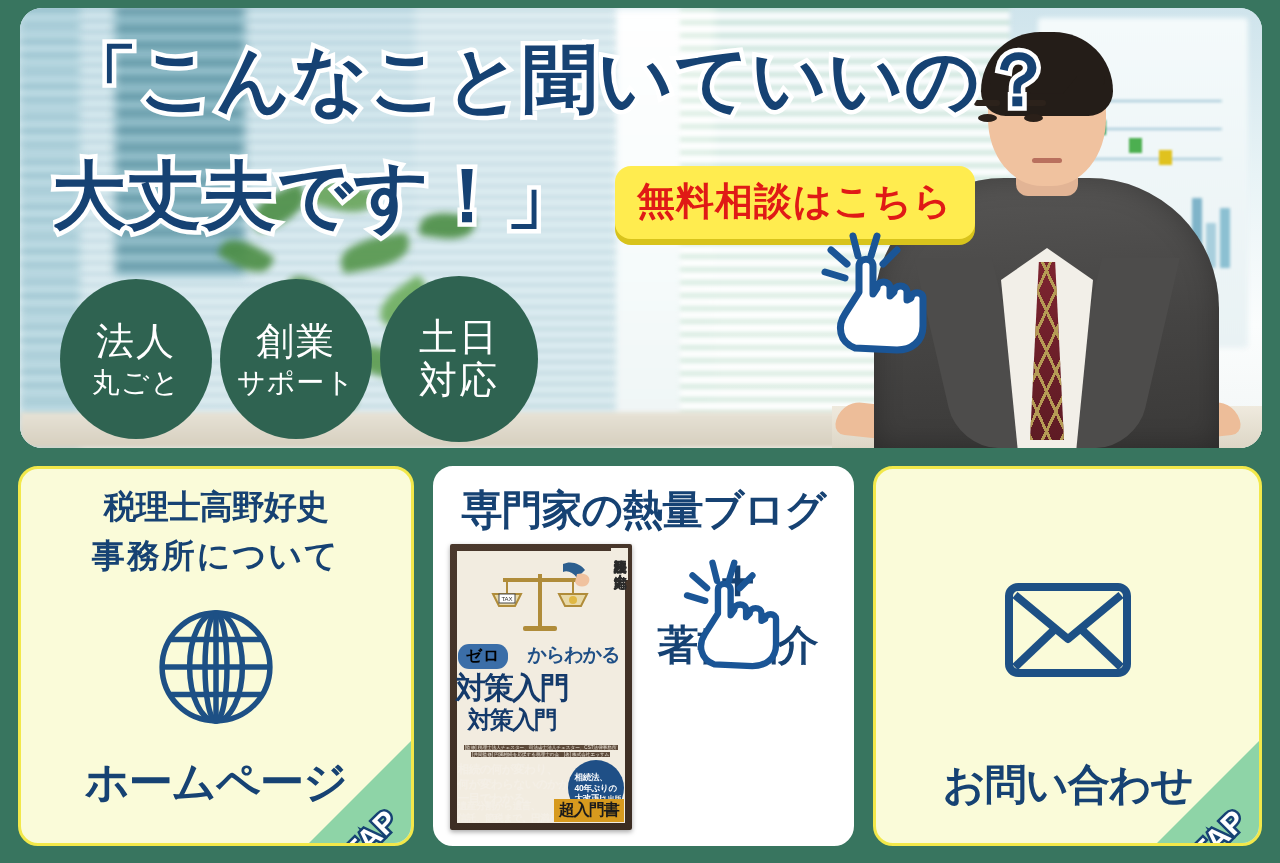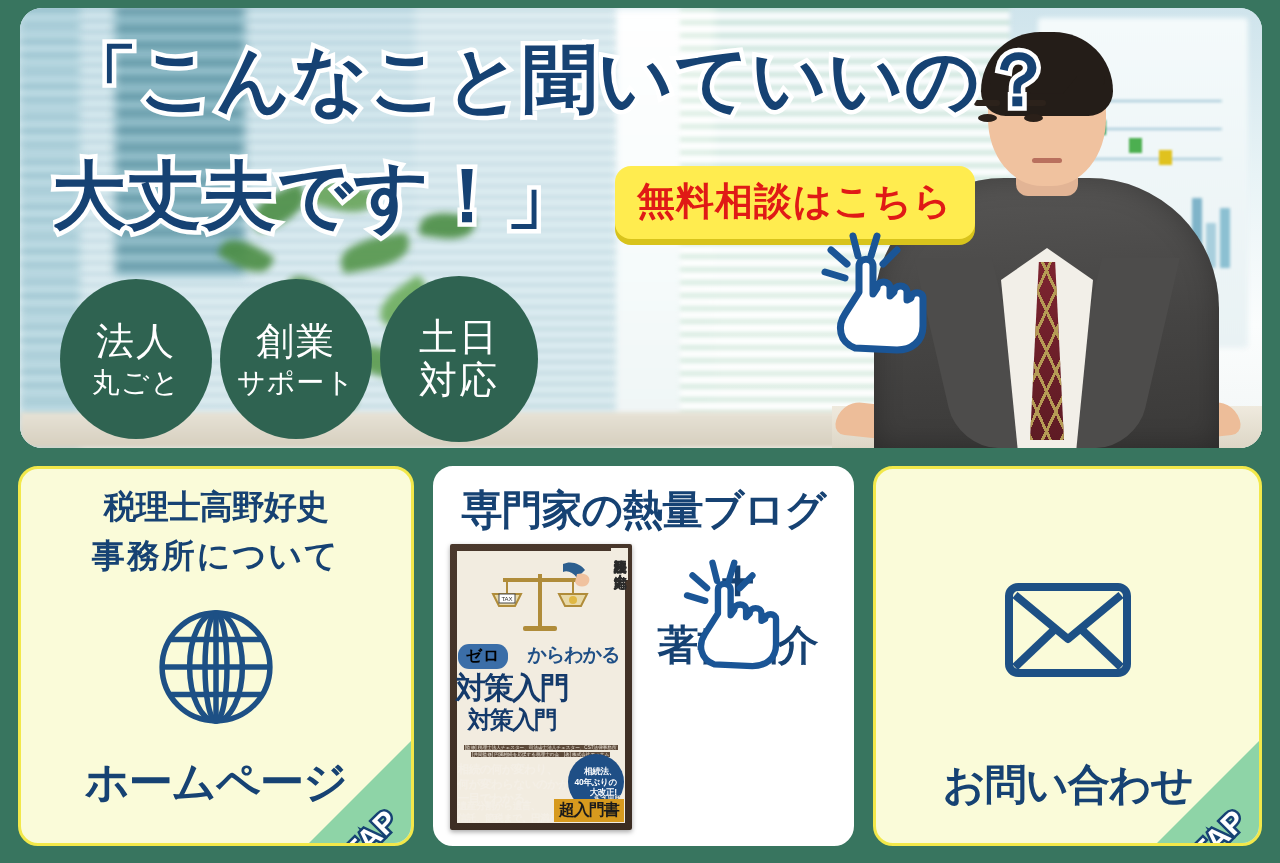--- a/index.html
+++ b/index.html
@@ -280,23 +280,23 @@
   .bk-credits {
     position:absolute; left:8px; top:200px; right:8px;
     font-size:4.6px; color:#efe9dd; line-height:1.55; text-align:center;
   }
   .bk-credits span { background:#5d4a3a; padding:0 1px; }
   .bk-body {
     position:absolute; left:8px; top:218px; font-size:11.5px; font-weight:bold;
     color:#f4efe6; line-height:1.28; letter-spacing:-.5px;
   }
   .bk-circle {
-    position:absolute; right:8px; top:210px; width:56px; height:56px;
+    position:absolute; right:8px; top:216px; width:56px; height:56px;
     border-radius:50%; background:#1f4f86; color:#fff;
-    font-size:8.5px; font-weight:bold; line-height:1.25; text-align:right;
+    font-size:8.5px; font-weight:bold; line-height:1.25; text-align:left;
     display:flex; align-items:center; justify-content:center; letter-spacing:-.3px;
   }
   .bk-foot {
     position:absolute; left:8px; bottom:6px; font-size:9.5px; font-weight:bold;
     color:#f4efe6; line-height:1.25; letter-spacing:-.4px;
   }
   .bk-badge {
     position:absolute; right:8px; bottom:8px;
     background:#d79a1e; color:#1b1b1b; font-size:16px; font-weight:bold;
     padding:1px 5px; letter-spacing:-1px;

